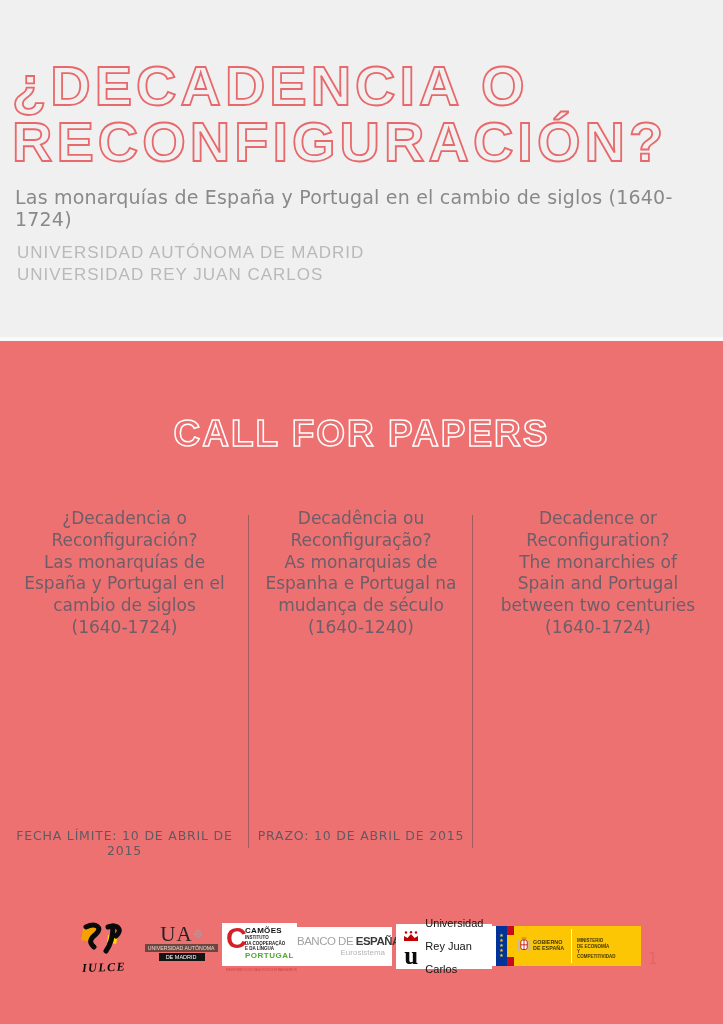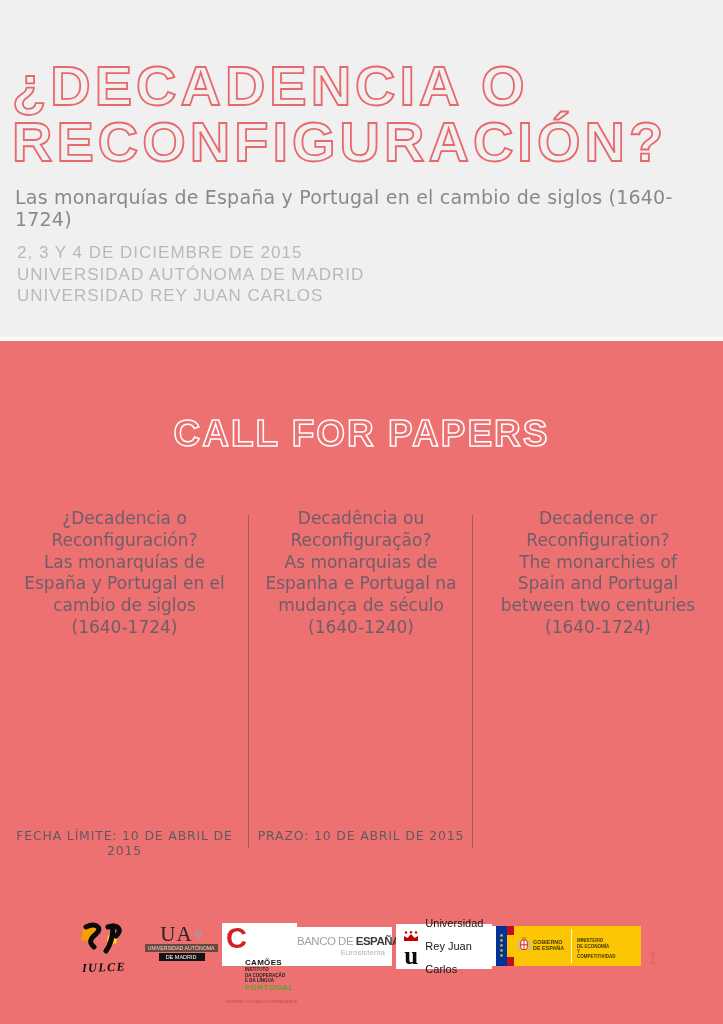--- a/index.html
+++ b/index.html
@@ -55,21 +55,21 @@
                  line-height:10px;color:#e9d9d2;white-space:nowrap;transform:scale(0.52);}
   .uam-box{width:46px;height:8px;background:#141414;margin:1px auto 0;display:flex;
            align-items:center;justify-content:center;}
   .uam-box span{display:inline-block;width:90px;text-align:center;font-size:10px;
                 line-height:10px;color:#ffffff;white-space:nowrap;transform:scale(0.55);}
 
   .camoes{left:222px;top:3px;width:75px;height:43px;background:#ffffff;
           box-sizing:border-box;padding:3px 2px 2px 4px;}
   .camoes-row{display:flex;}
   .camoes-c{font-size:29px;line-height:25px;font-weight:700;color:#d22027;width:17px;}
-  .camoes-right{margin-left:2px;margin-top:32px;}
+  .camoes-right{margin-left:2px;}
   .camoes-title{font-size:8px;font-weight:700;color:#111;letter-spacing:0.3px;}
   .camoes-sub{width:48px;height:16px;overflow:visible;}
   .camoes-sub span{display:inline-block;width:96px;font-size:9px;line-height:10.5px;
                    font-weight:700;color:#222;white-space:pre-line;
                    transform:scale(0.5);transform-origin:0 0;}
   .camoes-country{font-size:8px;font-weight:700;color:#53a82d;letter-spacing:0.5px;}
   .camoes-ministry{width:68px;height:4px;margin-top:1px;}
   .camoes-ministry span{display:inline-block;width:170px;font-size:8px;line-height:8px;
                         color:#cf4040;white-space:nowrap;transform:scale(0.4);
                         transform-origin:0 0;}
@@ -111,21 +111,20 @@
 </style>
 </head>
 <body>
 
 <div class="page">
 
   <header class="hero">
     <h1 class="title"><span>¿DECADENCIA O</span><br><span>RECONFIGURACIÓN?</span></h1>
     <div class="subtitle">Las monarquías de España y Portugal en el cambio de siglos (1640-1724)</div>
     <div class="meta">
-      <div>2, 3 Y 4 DE DICIEMBRE DE 2015</div>
       <div>UNIVERSIDAD AUTÓNOMA DE MADRID</div>
       <div>UNIVERSIDAD REY JUAN CARLOS</div>
     </div>
   </header>
 
   <div class="gap"></div>
 
   <section class="call">
 
     <h2 class="call-title">CALL FOR PAPERS</h2>

